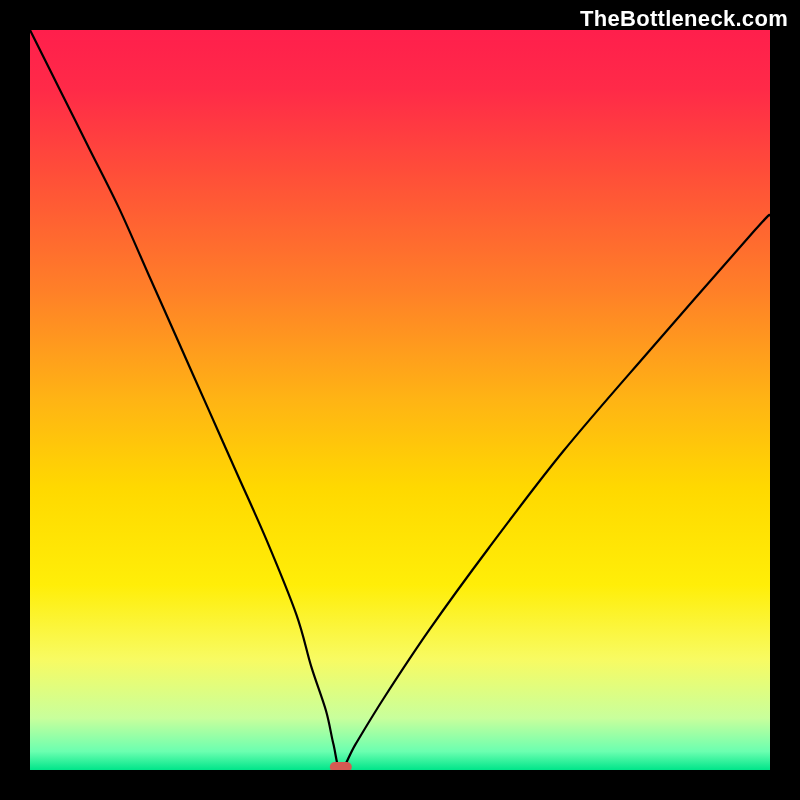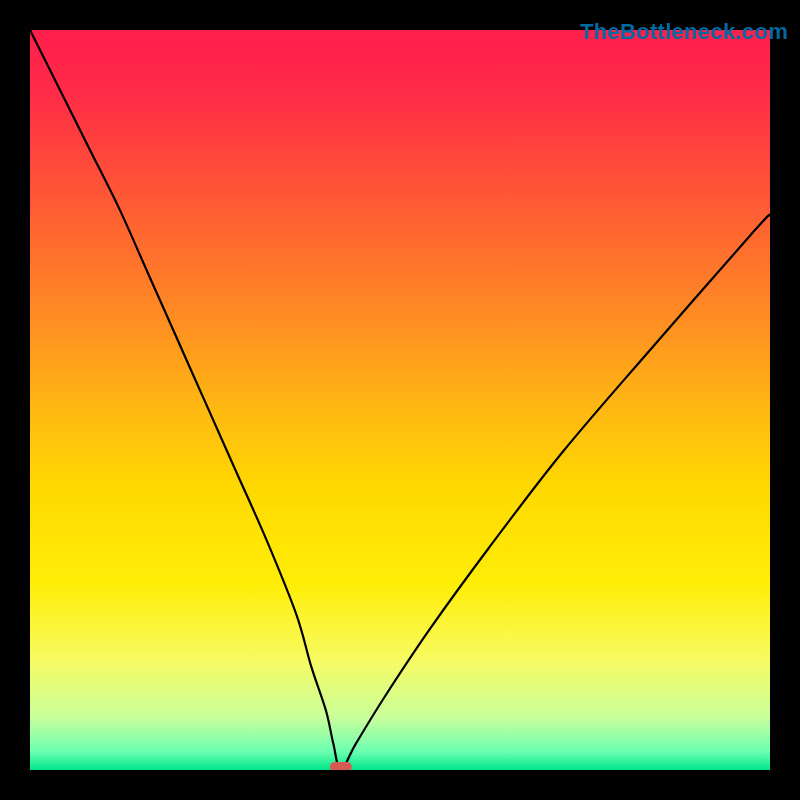--- a/index.html
+++ b/index.html
@@ -12,23 +12,23 @@
     overflow: hidden;
   }
   .frame {
     position: relative;
     width: 800px;
     height: 800px;
     background: #000;
   }
   .watermark {
     position: absolute;
-    top: 19px;
+    top: 6px;
     right: 12px;
-    color: #0369a1;
+    color: #ffffff;
     font-size: 22px;
     font-weight: 600;
     letter-spacing: 0.3px;
     z-index: 5;
   }
   .plot-area {
     position: absolute;
     left: 30px;
     top: 30px;
     width: 740px;

